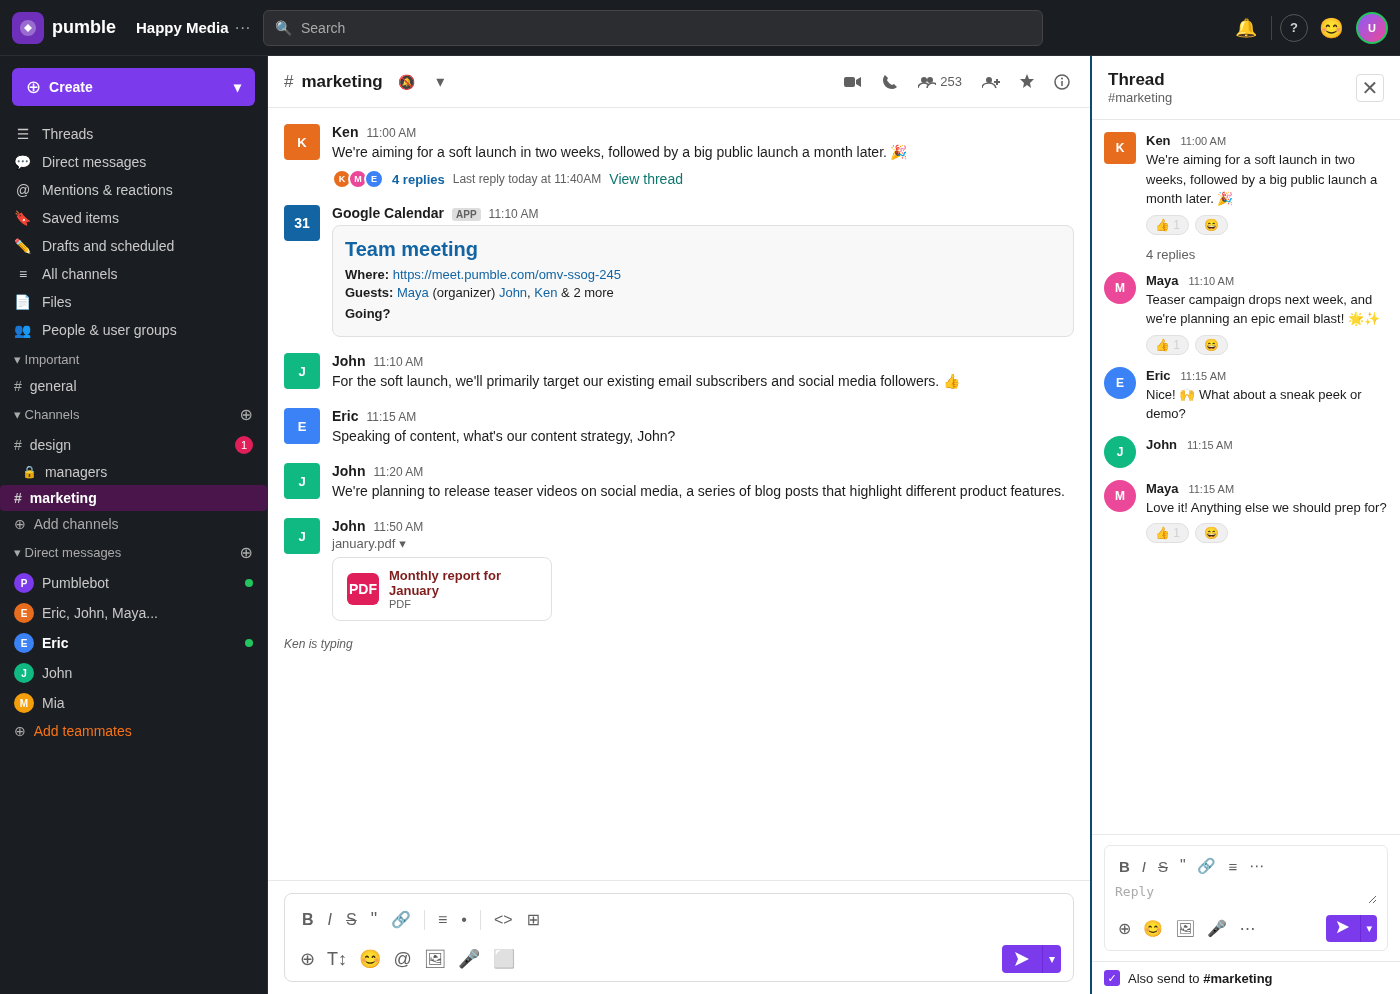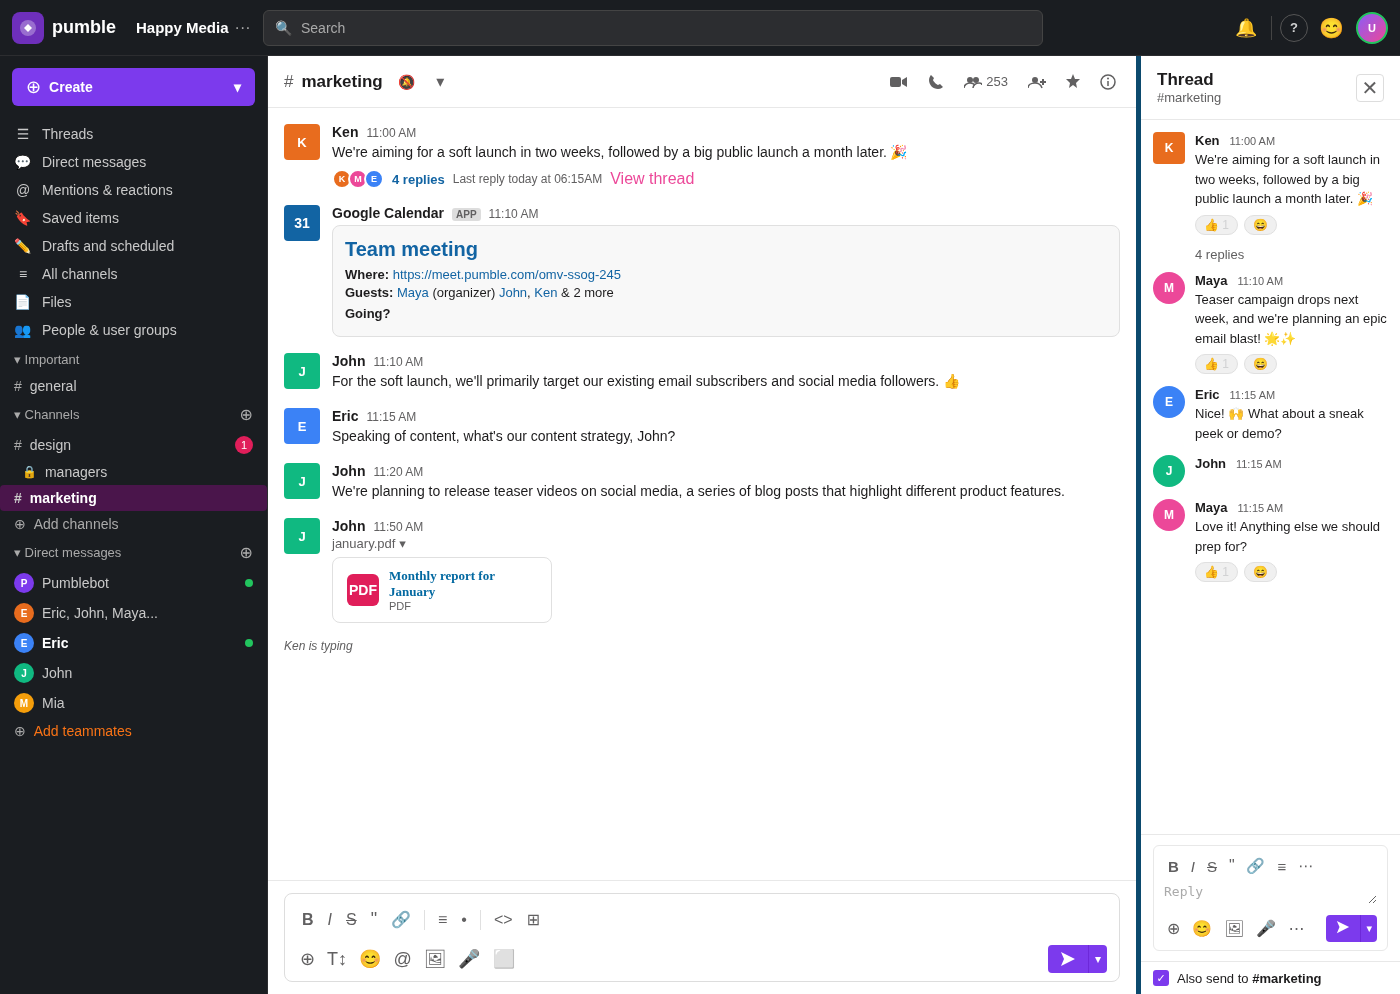--- a/index.html
+++ b/index.html
@@ -5,21 +5,21 @@
     * { box-sizing: border-box; margin: 0; padding: 0; }
     body { font-family: -apple-system, BlinkMacSystemFont, 'Segoe UI', sans-serif; background: #1a1d21; color: #d1d2d3; font-size: 14px; overflow: hidden; }
 
     
     .app { display: flex; flex-direction: column; width: 1400px; height: 994px; }
     .topbar { display: flex; align-items: center; background: #1a1d21; height: 56px; padding: 0 12px; gap: 12px; flex-shrink: 0; border-bottom: 1px solid #2c2d30; }
     .main-area { display: flex; flex: 1; overflow: hidden; }
     .sidebar { width: 268px; background: #1a1d21; display: flex; flex-direction: column; overflow-y: auto; flex-shrink: 0; border-right: 1px solid #2c2d30; }
     .content { flex: 1; background: #fff; display: flex; overflow: hidden; }
     .channel-main { flex: 1; display: flex; flex-direction: column; overflow: hidden; }
-    .thread-panel { width: 264px; background: #fff; border-left: 5px solid #0c4a6e; display: flex; flex-direction: column; flex-shrink: 0; }
+    .thread-panel { width: 310px; background: #fff; border-left: 2px solid #0c4a6e; display: flex; flex-direction: column; flex-shrink: 0; }
 
     
     .logo { display: flex; align-items: center; gap: 8px; color: #fff; font-weight: 700; font-size: 16px; flex-shrink: 0; }
     .logo-icon { width: 32px; height: 32px; background: #6e2fbb; border-radius: 8px; display: flex; align-items: center; justify-content: center; color: #fff; font-size: 14px; }
     .search-bar { flex: 1; max-width: 780px; background: #2c2d30; border-radius: 6px; display: flex; align-items: center; padding: 0 12px; height: 36px; gap: 8px; border: 1px solid #444; cursor: text; }
     .search-bar input { background: transparent; border: none; outline: none; color: #d1d2d3; font-size: 14px; flex: 1; }
     .search-bar input::placeholder { color: #aaa; }
     .topbar-icons { display: flex; align-items: center; gap: 8px; margin-left: auto; }
     .topbar-icon-btn { width: 32px; height: 32px; border-radius: 4px; background: transparent; border: none; color: #d1d2d3; font-size: 18px; cursor: pointer; display: flex; align-items: center; justify-content: center; }
     .topbar-divider { width: 1px; height: 24px; background: #444; }
@@ -54,34 +54,34 @@
     .msg-header { display: flex; align-items: baseline; gap: 8px; margin-bottom: 2px; }
     .msg-name { font-weight: 700; color: #1d1c1d; font-size: 14px; }
     .msg-time { font-size: 12px; color: #616061; }
     .msg-text { color: #1d1c1d; font-size: 14px; line-height: 1.5; }
     .reply-bar { display: flex; align-items: center; gap: 8px; margin-top: 6px; }
     .reply-avatars { display: flex; }
     .reply-avatars .sm-av { width: 20px; height: 20px; border-radius: 50%; border: 2px solid #fff; font-size: 9px; font-weight: 700; color: #fff; display: flex; align-items: center; justify-content: center; margin-left: -4px; }
     .reply-avatars .sm-av:first-child { margin-left: 0; }
     .reply-count { color: #1264a3; font-size: 13px; font-weight: 600; cursor: pointer; }
     .reply-time { font-size: 12px; color: #616061; }
-    .view-thread { color: #ec4899; font-size: 16px; cursor: pointer; }
+    .view-thread { color: #0f766e; font-size: 14px; cursor: pointer; }
     .calendar-event { background: #f8f8f8; border: 1px solid #e0e0e0; border-radius: 8px; padding: 12px; margin-top: 4px; }
     .event-title { color: #1264a3; font-size: 20px; font-weight: 600; cursor: pointer; margin-bottom: 6px; }
     .event-detail { font-size: 13px; color: #1d1c1d; margin-bottom: 3px; }
     .event-detail a { color: #1264a3; text-decoration: none; }
     .event-detail span.label { font-weight: 600; }
     .event-actions { display: flex; gap: 8px; margin-top: 10px; }
     .event-btn { padding: 5px 14px; border: 1px solid #ccc; background: #fff; border-radius: 4px; font-size: 13px; cursor: pointer; color: #1d1c1d; }
     .cal-avatar { width: 36px; height: 36px; border-radius: 4px; background: #1264a3; color: #fff; display: flex; align-items: center; justify-content: center; font-size: 14px; font-weight: 700; flex-shrink: 0; }
     .app-badge { background: #ddd; color: #616061; font-size: 10px; padding: 1px 4px; border-radius: 3px; font-weight: 600; }
     .pdf-attachment { display: flex; align-items: center; gap: 10px; border: 1px solid #e0e0e0; border-radius: 8px; padding: 10px 14px; background: #fff; margin-top: 6px; width: 220px; }
     .pdf-icon { width: 32px; height: 32px; background: #e01e5a; border-radius: 6px; display: flex; align-items: center; justify-content: center; color: #fff; font-size: 14px; font-weight: 700; flex-shrink: 0; }
     .pdf-info { font-size: 13px; }
-    .pdf-name { color: #0369a1; font-weight: 600; font-family: Liberation Serif, serif; }
+    .pdf-name { color: #7f1d1d; font-weight: 600; }
     .pdf-type { color: #616061; font-size: 11px; }
     .file-label { display: flex; align-items: center; gap: 4px; color: #616061; font-size: 13px; margin-bottom: 4px; cursor: pointer; }
     .typing-indicator { font-size: 12px; color: #616061; font-style: italic; margin-bottom: 4px; }
 
     
     .message-input-area { border-top: 1px solid #e8e8e8; padding: 12px 16px; background: #fff; flex-shrink: 0; }
     .input-toolbar { display: flex; align-items: center; gap: 4px; margin-bottom: 8px; padding: 4px 0; }
     .toolbar-btn { background: none; border: none; cursor: pointer; color: #616061; font-size: 16px; padding: 3px 5px; border-radius: 3px; }
     .toolbar-divider { width: 1px; height: 20px; background: #e0e0e0; margin: 0 4px; }
     .msg-input { width: 100%; border: none; outline: none; font-size: 14px; color: #1d1c1d; resize: none; min-height: 24px; background: transparent; }
@@ -337,21 +337,21 @@
                 <span class="msg-time">11:00 AM</span>
               </div>
               <div class="msg-text">We're aiming for a soft launch in two weeks, followed by a big public launch a month later. 🎉</div>
               <div class="reply-bar">
                 <div class="reply-avatars">
                   <div class="sm-av" style="background:#e86c1e;">K</div>
                   <div class="sm-av" style="background:#ec4899;">M</div>
                   <div class="sm-av" style="background:#3b82f6;">E</div>
                 </div>
                 <span class="reply-count">4 replies</span>
-                <span class="reply-time">Last reply today at 06:15AM</span>
+                <span class="reply-time">Last reply today at 11:40AM</span>
                 <span class="view-thread">View thread</span>
               </div>
             </div>
           </div>
 
           <div class="message">
             <div class="cal-avatar">31</div>
             <div class="msg-content">
               <div class="msg-header">
                 <span class="msg-name">Google Calendar</span>

